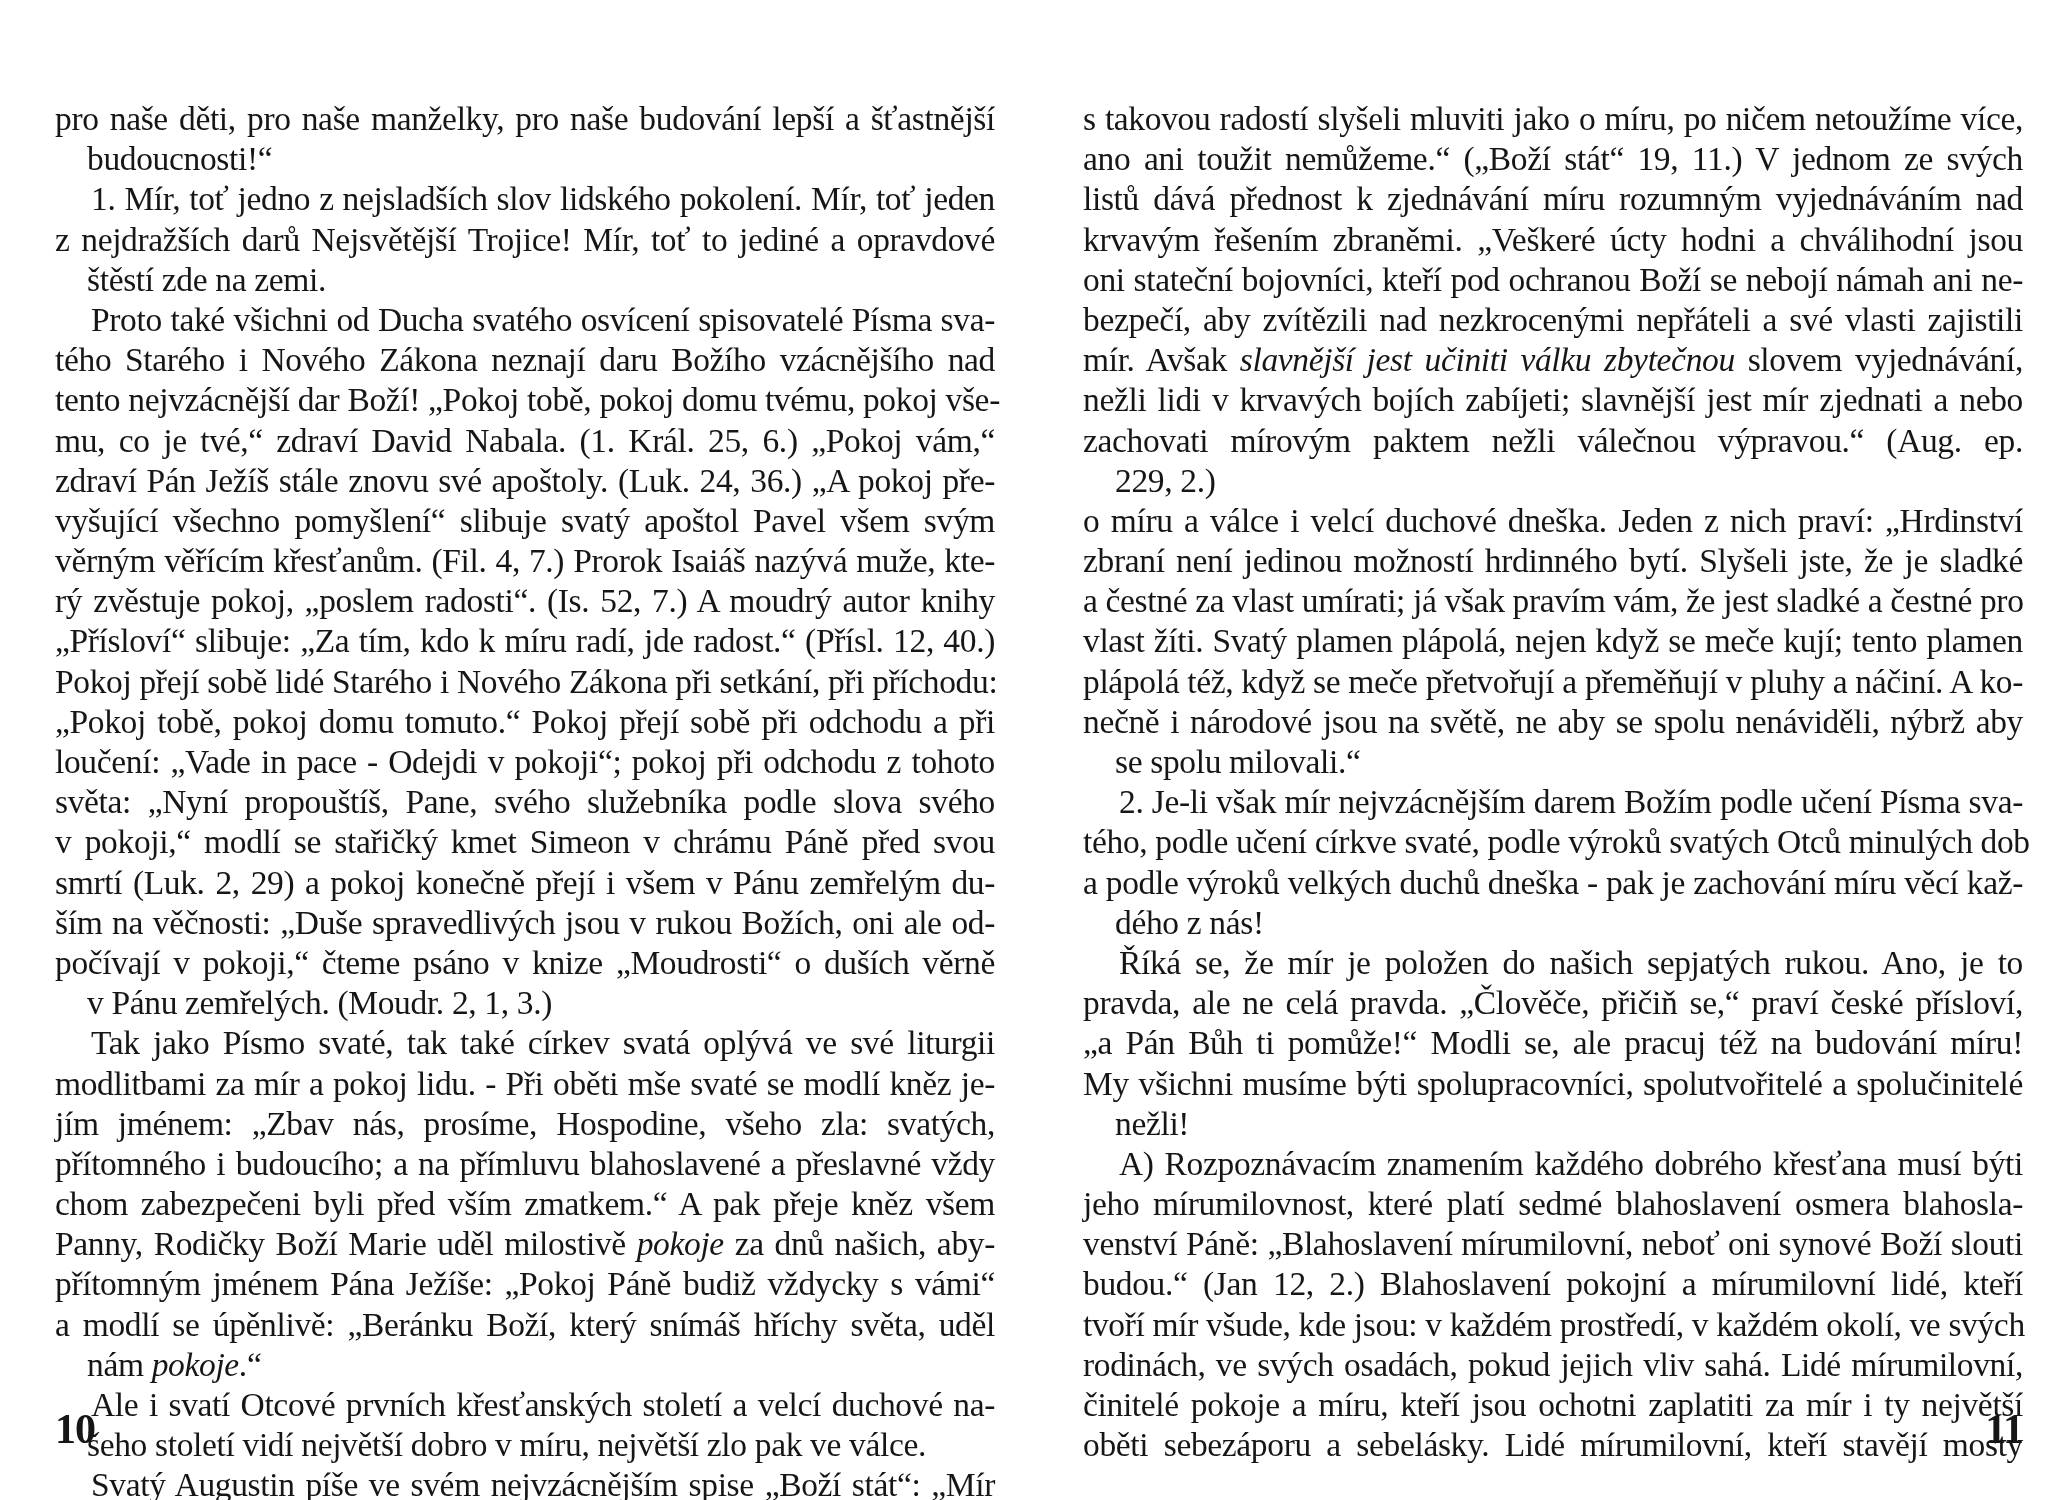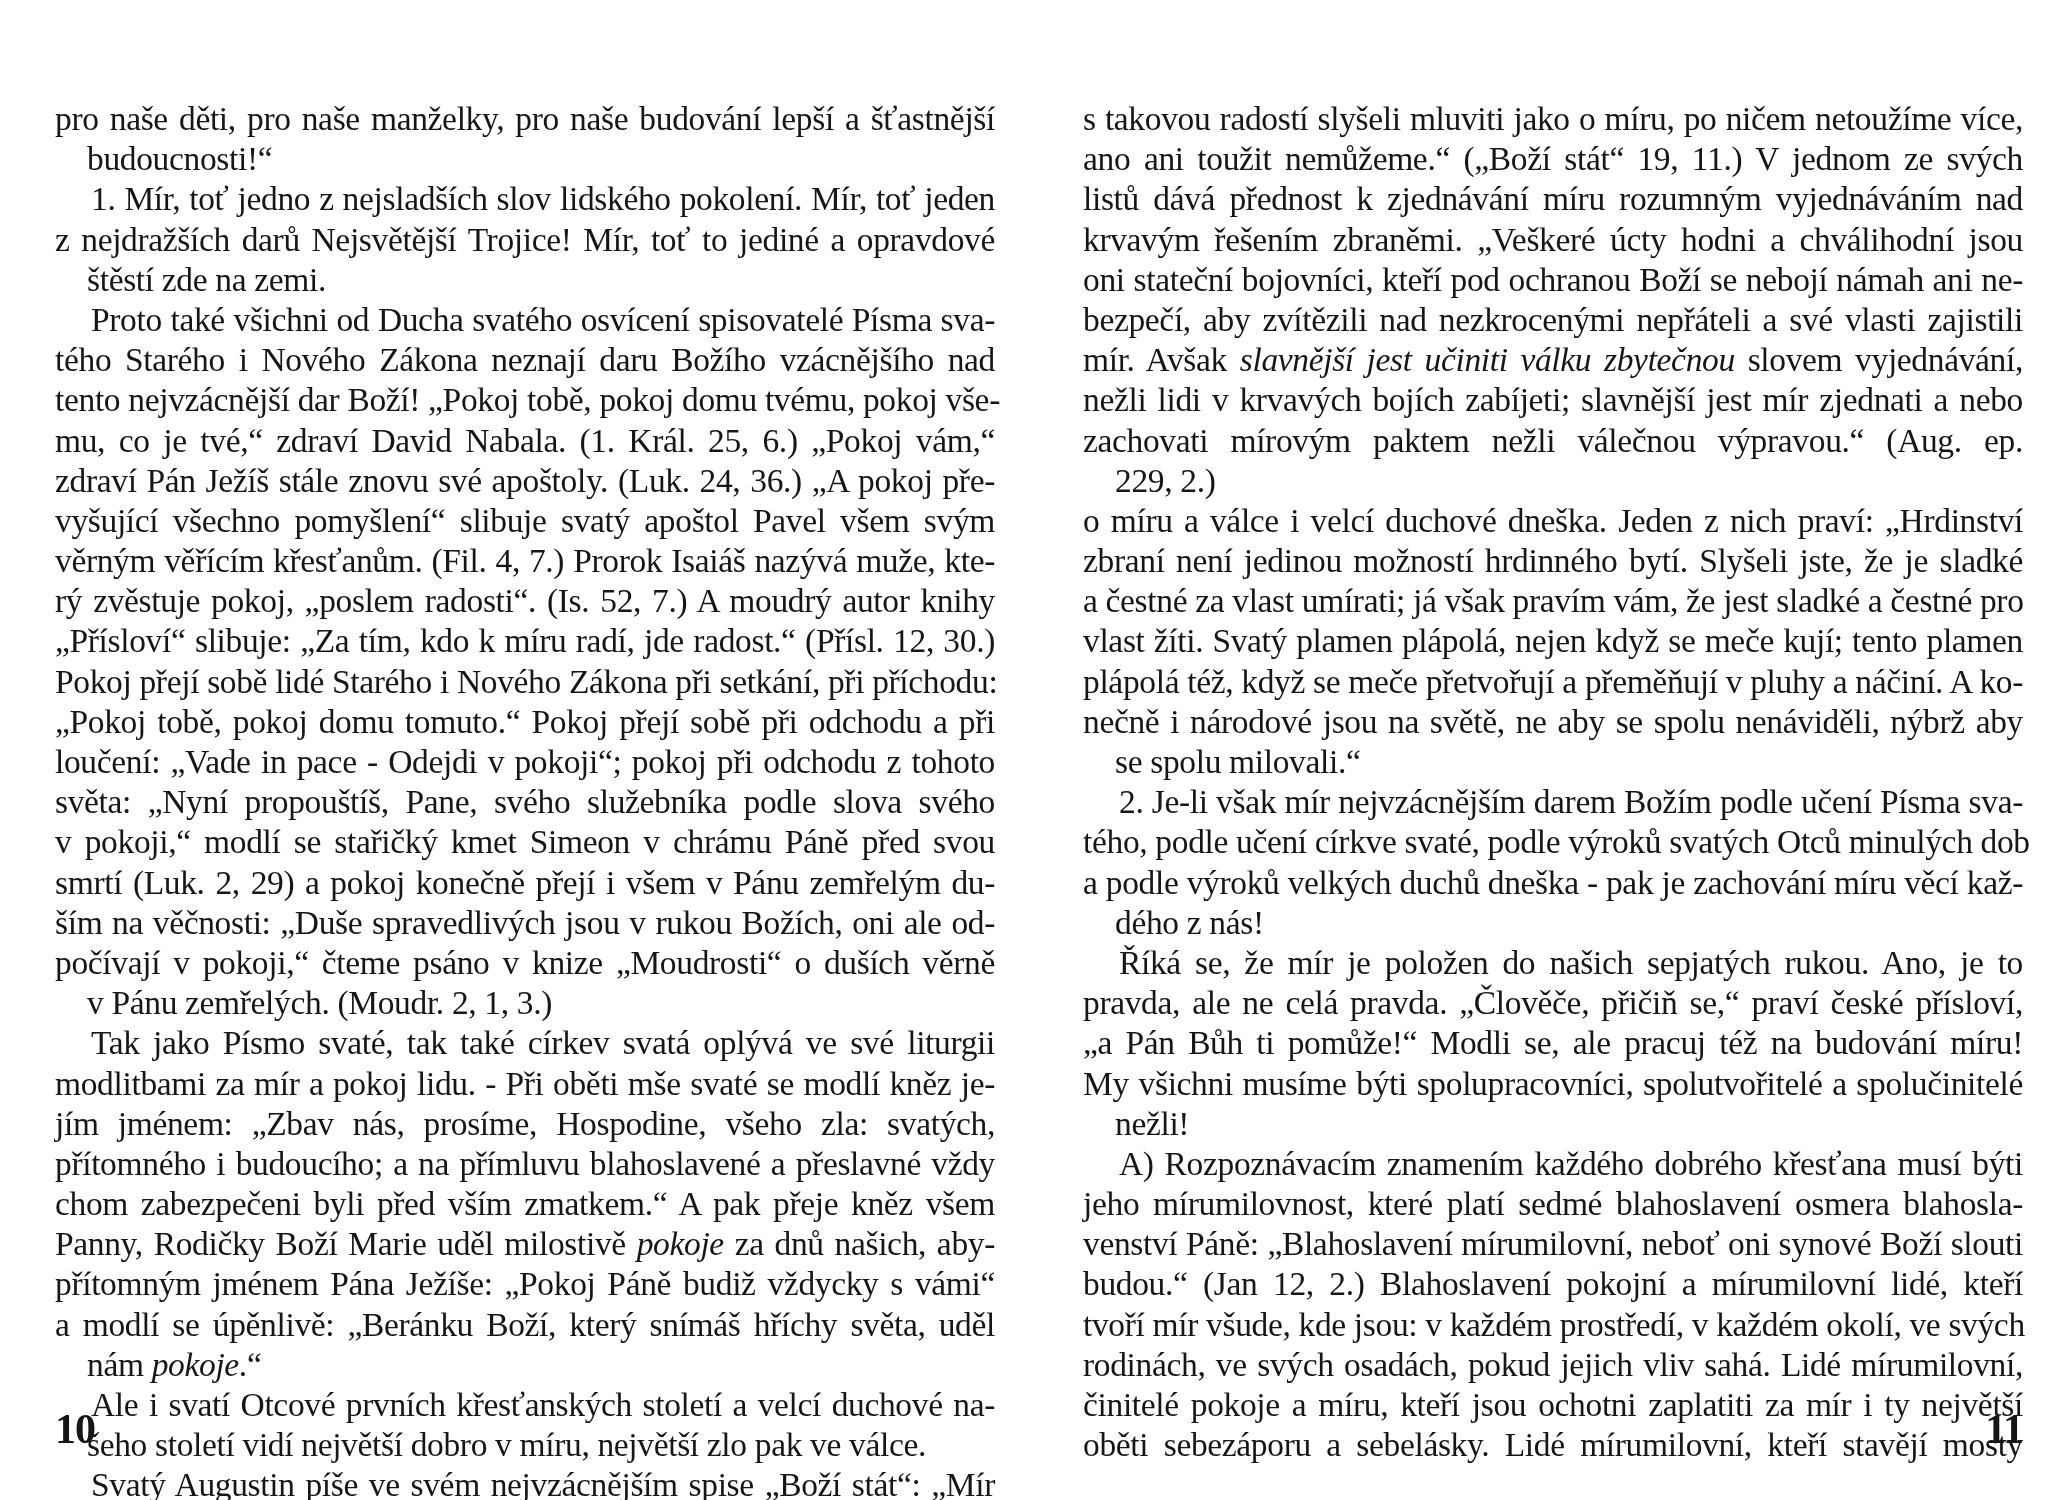--- a/index.html
+++ b/index.html
@@ -71,21 +71,21 @@
       <div class="line">z nejdražších darů Nejsvětější Trojice! Mír, toť to jediné a opravdové</div>
       <div class="line last">štěstí zde na zemi.</div>
       <div class="line indent">Proto také všichni od Ducha svatého osvícení spisovatelé Písma sva-</div>
       <div class="line">tého Starého i Nového Zákona neznají daru Božího vzácnějšího nad</div>
       <div class="line">tento nejvzácnější dar Boží! „Pokoj tobě, pokoj domu tvému, pokoj vše-</div>
       <div class="line">mu, co je tvé,“ zdraví David Nabala. (1. Král. 25, 6.) „Pokoj vám,“</div>
       <div class="line">zdraví Pán Ježíš stále znovu své apoštoly. (Luk. 24, 36.) „A pokoj pře-</div>
       <div class="line">vyšující všechno pomyšlení“ slibuje svatý apoštol Pavel všem svým</div>
       <div class="line">věrným věřícím křesťanům. (Fil. 4, 7.) Prorok Isaiáš nazývá muže, kte-</div>
       <div class="line">rý zvěstuje pokoj, „poslem radosti“. (Is. 52, 7.) A moudrý autor knihy</div>
-      <div class="line">„Přísloví“ slibuje: „Za tím, kdo k míru radí, jde radost.“ (Přísl. 12, 30.)</div>
+      <div class="line">„Přísloví“ slibuje: „Za tím, kdo k míru radí, jde radost.“ (Přísl. 12, 40.)</div>
       <div class="line">Pokoj přejí sobě lidé Starého i Nového Zákona při setkání, při příchodu:</div>
       <div class="line">„Pokoj tobě, pokoj domu tomuto.“ Pokoj přejí sobě při odchodu a při</div>
       <div class="line">loučení: „Vade in pace - Odejdi v pokoji“; pokoj při odchodu z tohoto</div>
       <div class="line">světa: „Nyní propouštíš, Pane, svého služebníka podle slova svého</div>
       <div class="line">v pokoji,“ modlí se stařičký kmet Simeon v chrámu Páně před svou</div>
       <div class="line">smrtí (Luk. 2, 29) a pokoj konečně přejí i všem v Pánu zemřelým du-</div>
       <div class="line">ším na věčnosti: „Duše spravedlivých jsou v rukou Božích, oni ale od-</div>
       <div class="line">počívají v pokoji,“ čteme psáno v knize „Moudrosti“ o duších věrně</div>
       <div class="line last">v Pánu zemřelých. (Moudr. 2, 1, 3.)</div>
       <div class="line indent">Tak jako Písmo svaté, tak také církev svatá oplývá ve své liturgii</div>

